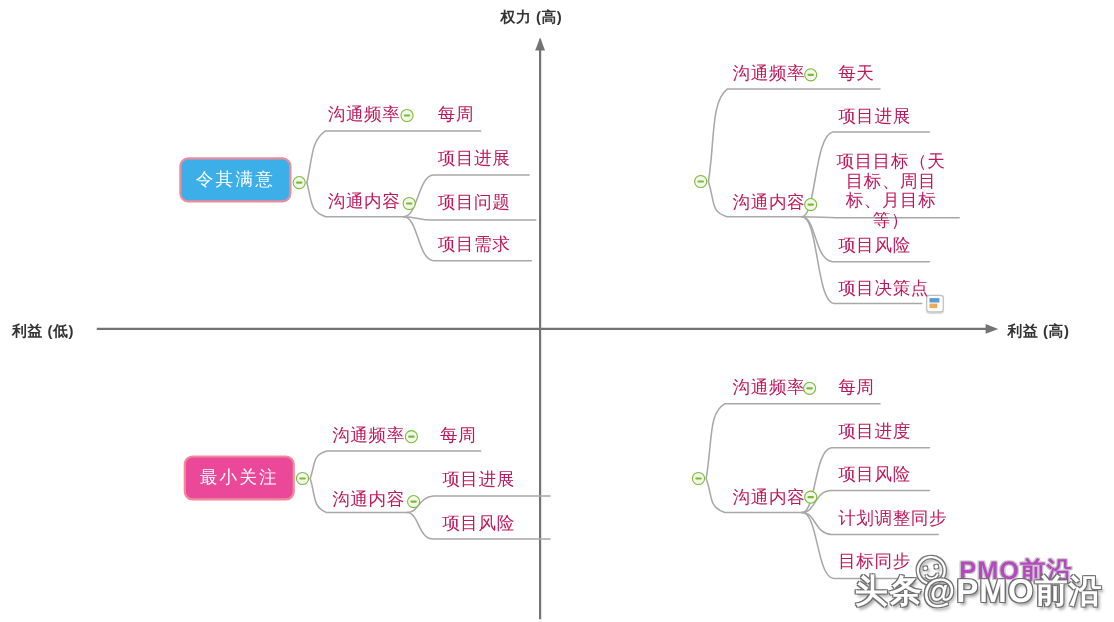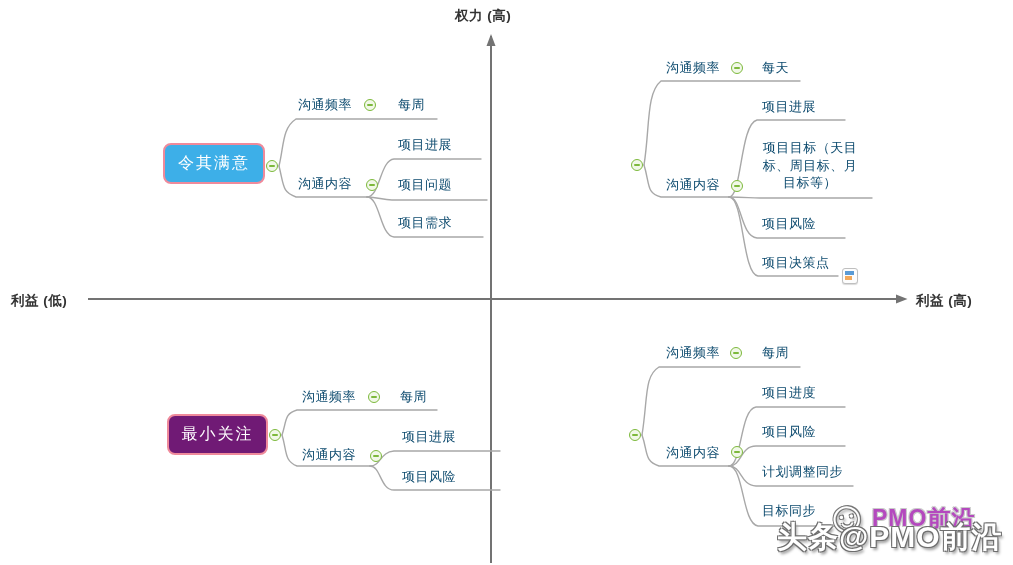--- a/index.html
+++ b/index.html
@@ -11,21 +11,21 @@
   .axis-lbl{
     position:absolute;z-index:2;font-size:13.5px;color:#333;font-weight:600;
     white-space:nowrap;letter-spacing:.5px;
   }
   .topic{
     position:absolute;z-index:3;display:flex;align-items:center;justify-content:center;
     color:#fff;font-size:16px;font-weight:500;letter-spacing:2px;
     border:2px solid #EF8A9B;border-radius:8px;box-sizing:border-box;cursor:pointer;
   }
   .lbl{
-    position:absolute;z-index:3;font-size:13px;color:#0c4a6e;white-space:nowrap;
+    position:absolute;z-index:3;font-size:16px;color:#be185d;white-space:nowrap;
     line-height:14px;letter-spacing:.5px;cursor:default;
   }
   .lbl.center{white-space:normal;text-align:center;line-height:17.5px;}
   .minus{
     position:absolute;z-index:4;width:12px;height:12px;box-sizing:border-box;
     border:1.2px solid #7DB93C;border-radius:50%;background:#F1F8E8;cursor:pointer;
   }
   .minus::after{
     content:"";position:absolute;left:2px;right:2px;top:calc(50% - 1px);height:2px;
     background:#7DB93C;border-radius:1px;
@@ -123,21 +123,21 @@
   <div class="minus" style="left:731px;top:180px;"></div>
   <div class="lbl" style="left:762px;top:100px;">项目进展</div>
   <div class="lbl center" style="left:759px;top:139px;width:102px;">项目目标（天目标、周目标、月目标等）</div>
   <div class="lbl" style="left:762px;top:217px;">项目风险</div>
   <div class="lbl" style="left:762px;top:256px;">项目决策点</div>
   <div class="marker-icon" style="left:842px;top:268px;">
     <span class="bar-blue"></span>
     <span class="bar-orange"></span>
   </div>
 
-  <div class="topic" style="left: 167px; top: 414px; width: 101px; height: 41px; background-color: #701a75;">最小关注</div>
+  <div class="topic" style="left: 167px; top: 414px; width: 101px; height: 41px; background-color: #ec4899;">最小关注</div>
   <div class="minus" style="left:269px;top:429px;"></div>
 
   <div class="lbl" style="left:302px;top:390px;">沟通频率</div>
   <div class="minus" style="left:368px;top:391px;"></div>
   <div class="lbl" style="left:400px;top:390px;">每周</div>
 
   <div class="lbl" style="left:302px;top:448px;">沟通内容</div>
   <div class="minus" style="left:370px;top:450px;"></div>
   <div class="lbl" style="left:402px;top:430px;">项目进展</div>
   <div class="lbl" style="left:402px;top:470px;">项目风险</div>

